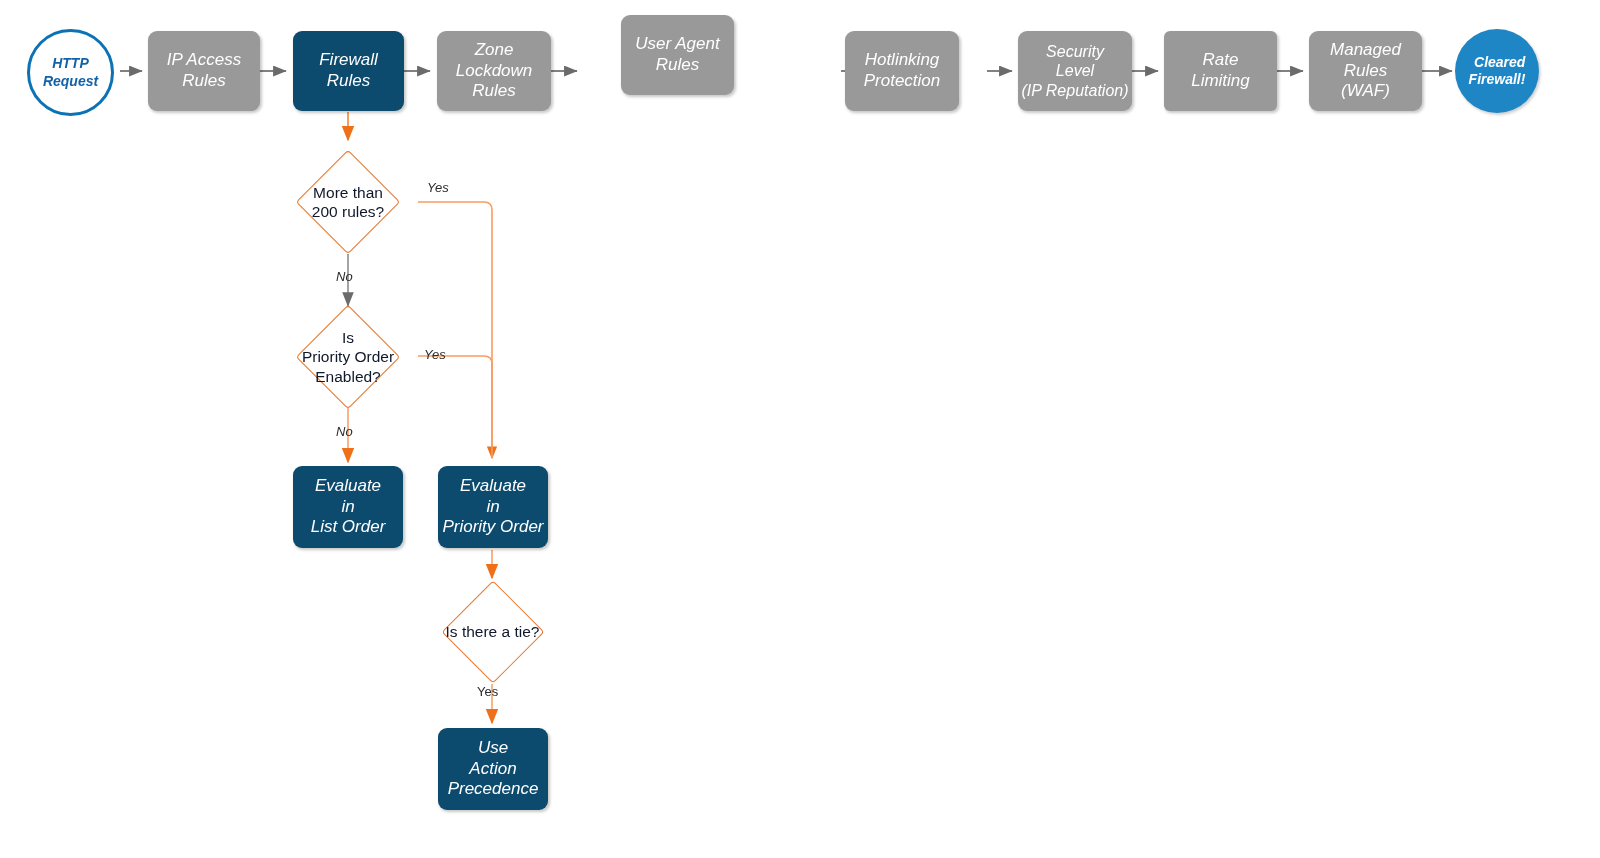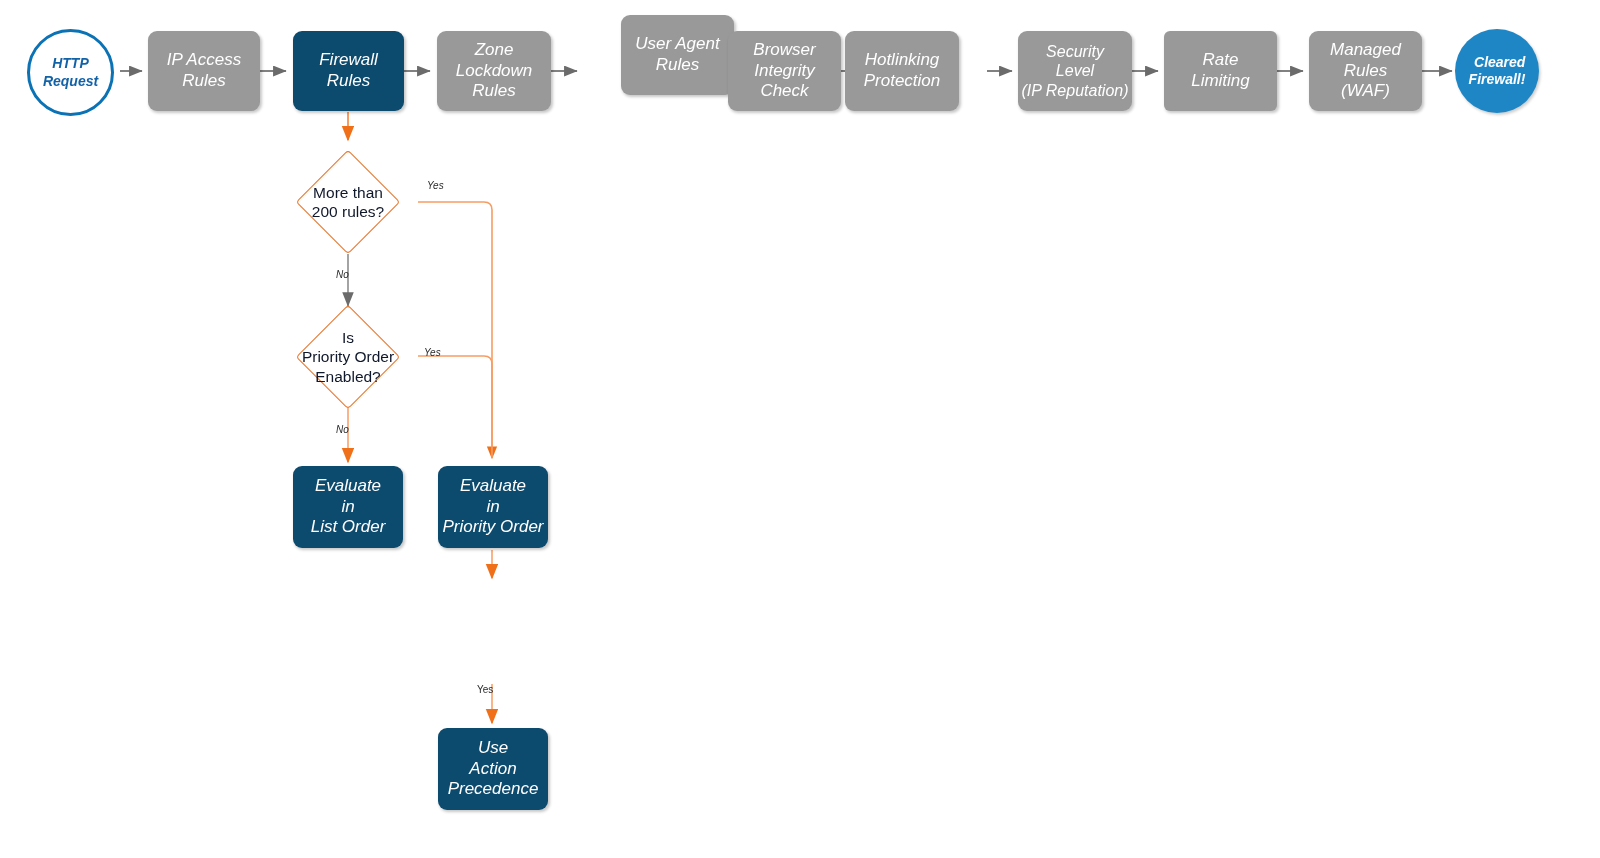--- a/index.html
+++ b/index.html
@@ -87,21 +87,21 @@
     z-index: 2;
     font-size: 15.5px;
     color: #0f172a;
     white-space: pre-line;
     line-height: 1.25;
   }
 
   
   .edge-label {
     position: absolute;
-    font-size: 10px;
+    font-size: 13px;
     font-style: italic;
     color: #2b2b2b;
     white-space: nowrap;
   }
   .edge-label.upright { font-style: normal; }
 </style>
 </head>
 <body>
 
 <div id="canvas">
@@ -177,25 +177,20 @@
     <span>Zone
 Lockdown
 Rules</span>
   </div>
 
   <div class="node box gray" style="left:583px; top:15px; width:113px; height:80px;margin-left:38px;">
     <span>User Agent
 Rules</span>
   </div>
 
-  <div class="node box gray" style="left:728px; top:31px; width:113px; height:80px;">
-    <span>Browser
-Integrity
-Check</span>
-  </div>
 
   <div class="node box gray" style="left:845px; top:31px; width:114px; height:80px;">
     <span>Hotlinking
 Protection</span>
   </div>
 
   <div class="node box gray" style="left:1018px; top:31px; width:114px; height:80px; font-size:16px;">
     <span>Security
 Level
 (IP Reputation)</span>
@@ -223,20 +218,24 @@
 200 rules?</span>
   </div>
 
   <div class="node diamond" style="left:276px; top:305px; width:144px; height:104px;">
     <span class="dshape" style="width:74px; height:74px;"></span>
     <span class="dlabel">Is
 Priority Order
 Enabled?</span>
   </div>
 
+  <div class="node diamond" style="left:424px; top:580px; width:137px; height:104px;">
+    <span class="dshape" style="width:73px; height:73px;"></span>
+    <span class="dlabel">Is there a tie?</span>
+  </div>
 
   <div class="node box orange" style="left:293px; top:466px; width:110px; height:82px;">
     <span>Evaluate
 in
 List Order</span>
   </div>
 
   <div class="node box orange" style="left:438px; top:466px; width:110px; height:82px;">
     <span>Evaluate
 in

